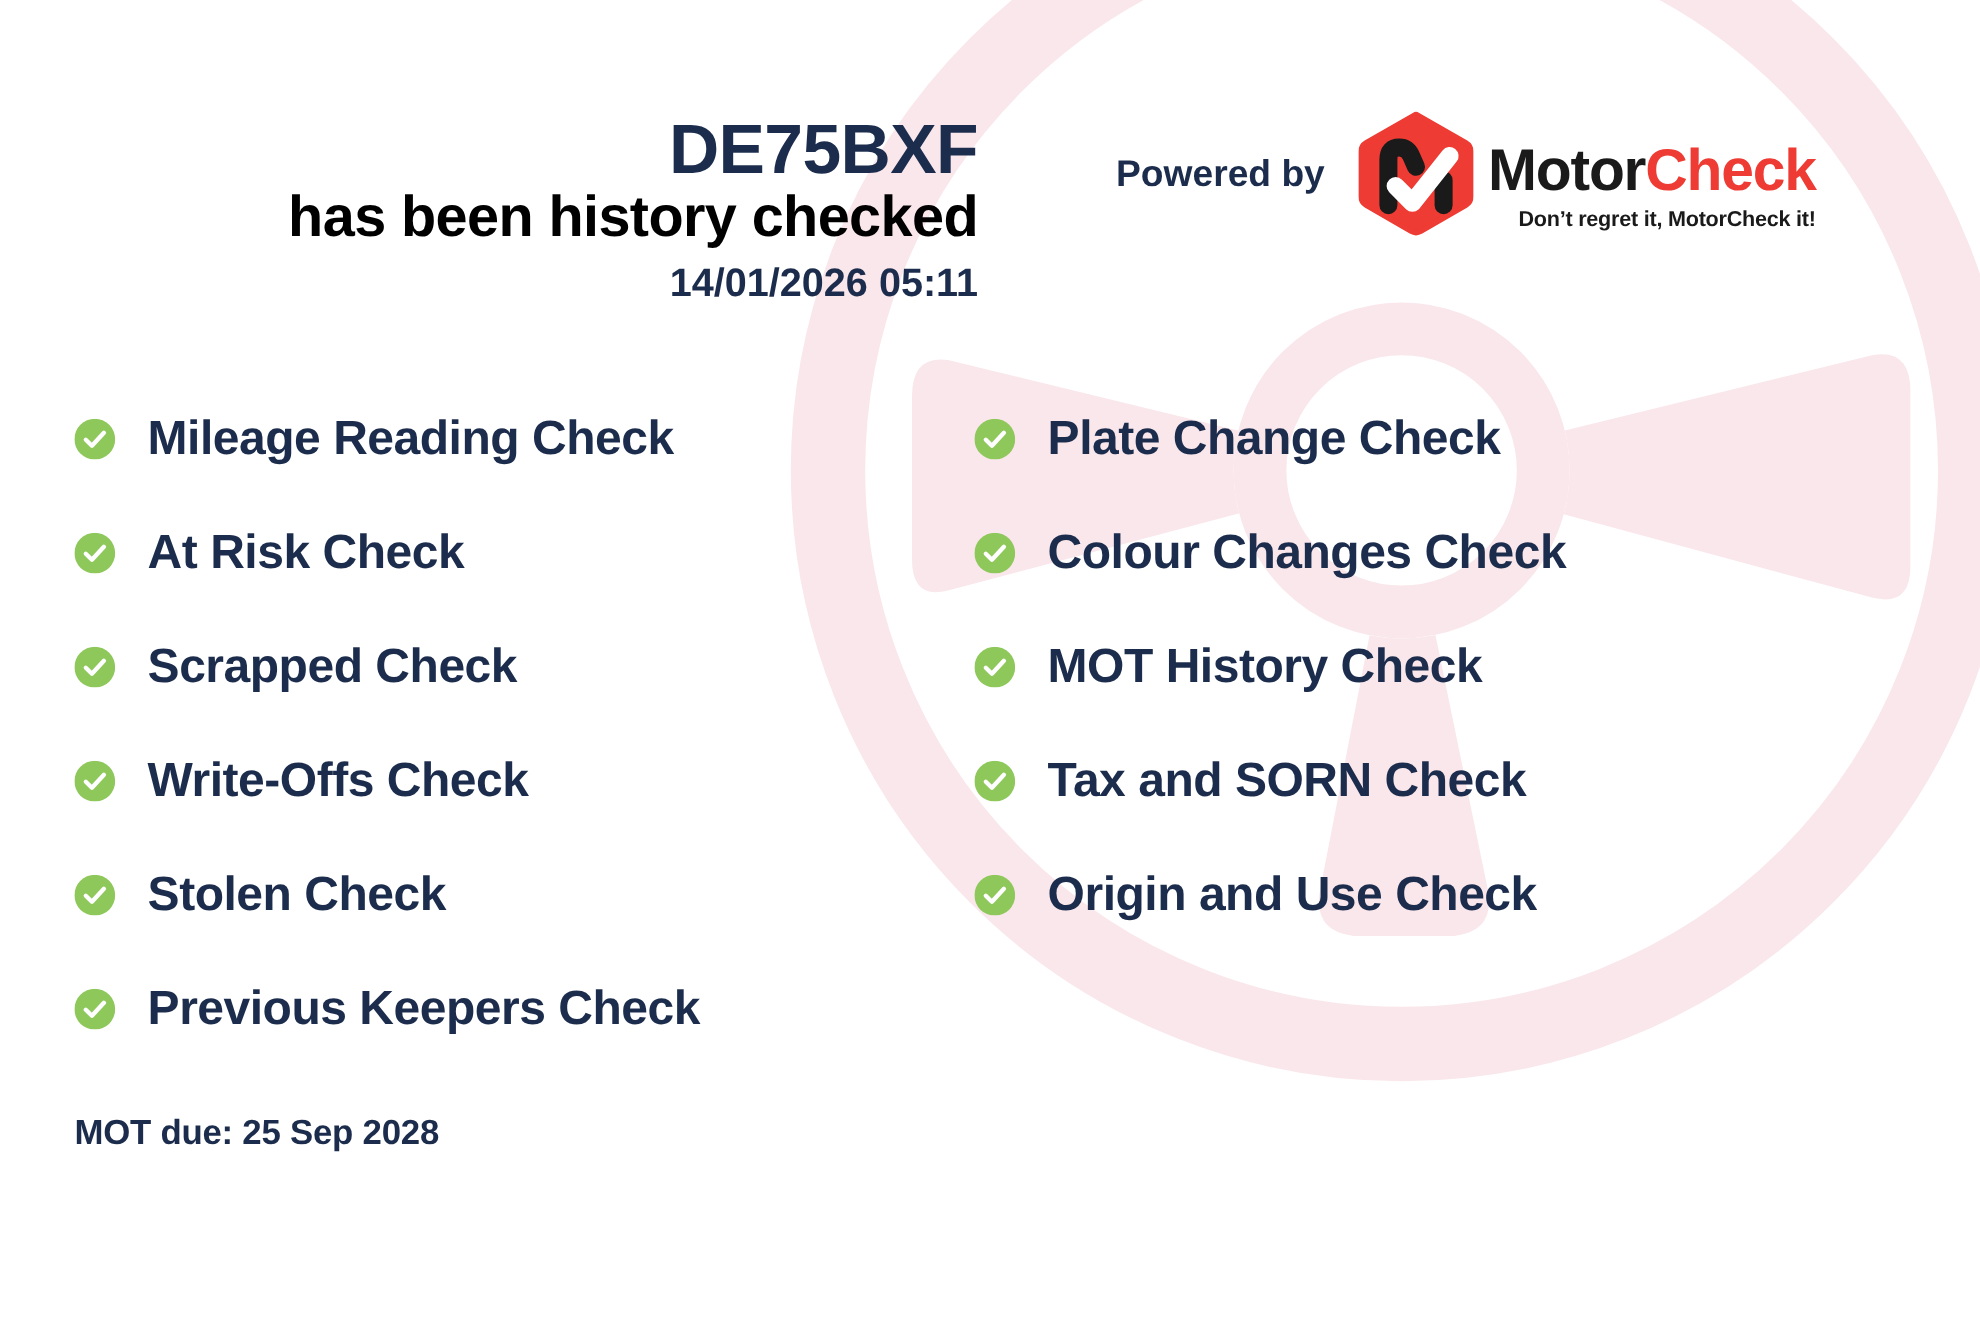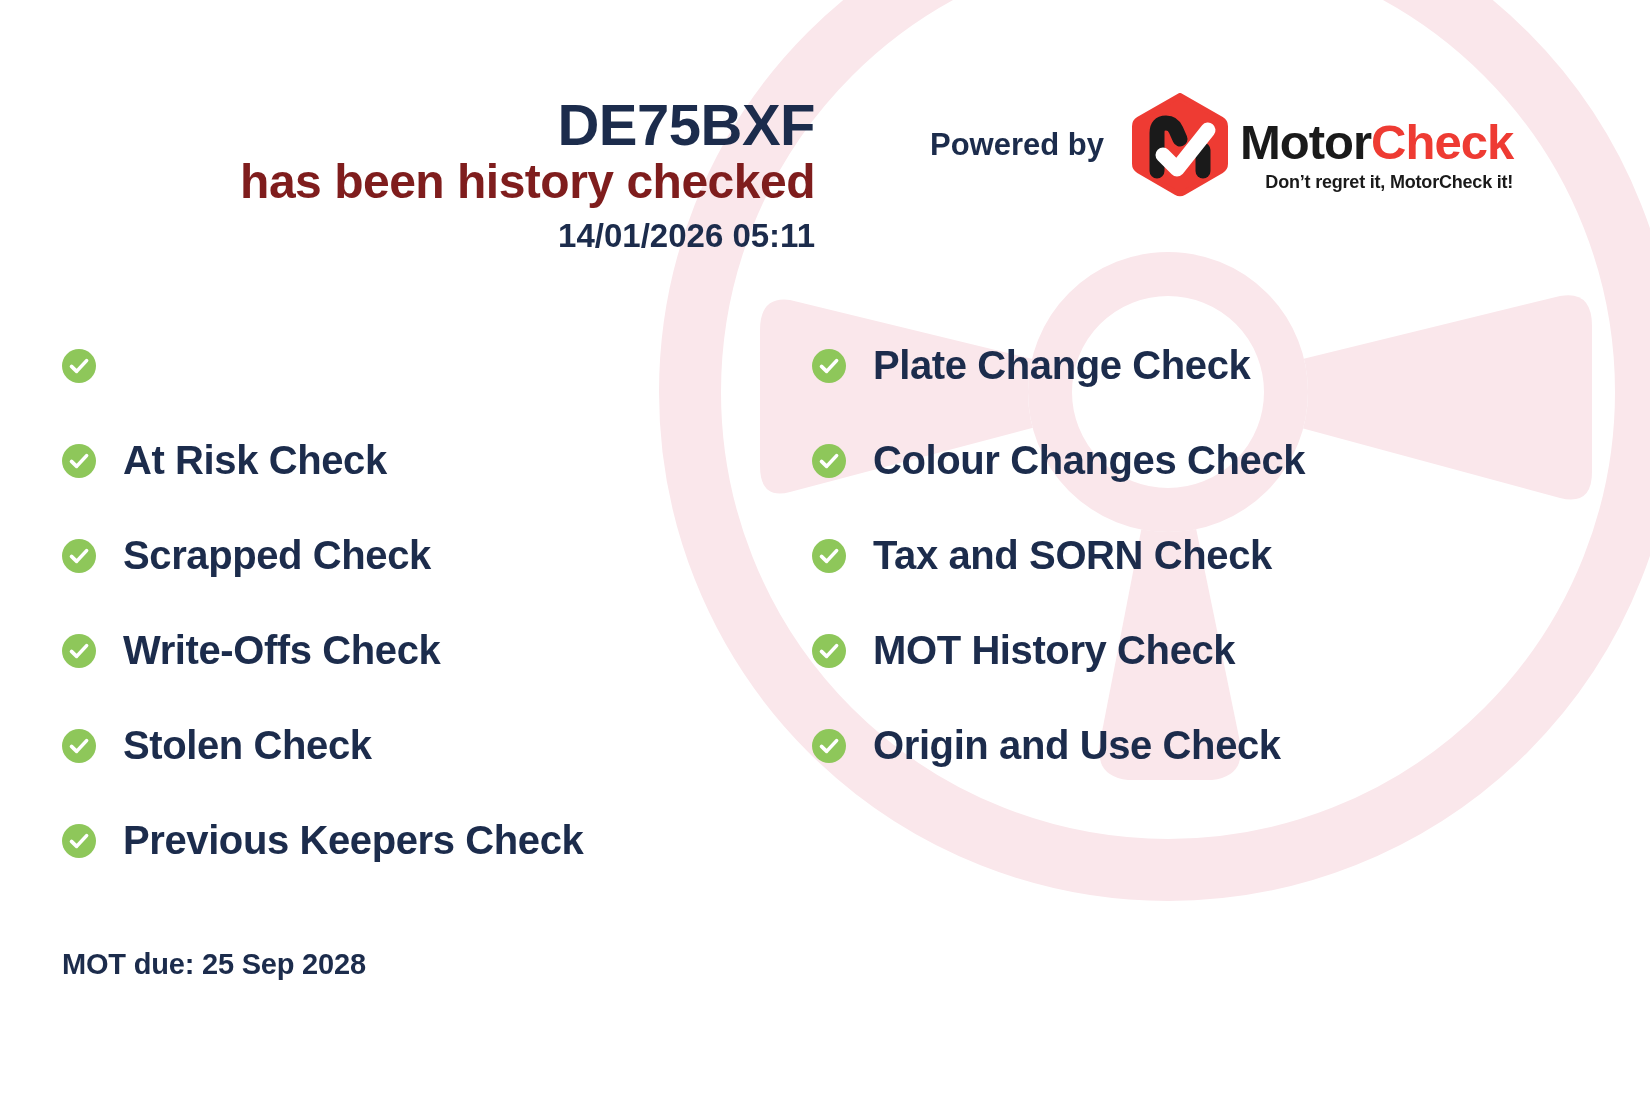--- a/index.html
+++ b/index.html
@@ -40,21 +40,21 @@
     font-size: 58px;
     font-weight: bold;
     color: #1c2c4c;
     letter-spacing: -0.5px;
     line-height: 1.02;
     white-space: nowrap;
   }
   .checked-line {
     font-size: 48px;
     font-weight: bold;
-    color: #7f1d1d;
+    color: #000000;
     letter-spacing: -0.5px;
     line-height: 1.18;
     white-space: nowrap;
   }
   .timestamp {
     font-size: 33px;
     font-weight: bold;
     color: #1c2c4c;
     margin-top: 6px;
     letter-spacing: 0px;
@@ -131,21 +131,21 @@
     font-weight: bold;
     color: #1c2c4c;
     letter-spacing: -0.4px;
     white-space: nowrap;
   }
 
   
   #mot-due {
     position: absolute;
     left: 62px;
-    top: 948px;
+    top: 928px;
     font-size: 29px;
     font-weight: bold;
     color: #1c2c4c;
     letter-spacing: -0.2px;
     white-space: nowrap;
   }
 </style>
 </head>
 <body>
 
@@ -212,20 +212,21 @@
     </div>
   </div>
 
   <div id="col-left" class="check-col">
 
     <div class="check-item">
       <svg class="check-badge" viewBox="0 0 34 34" aria-hidden="true">
         <circle cx="17" cy="17" r="17" fill="#8EC75A"></circle>
         <path d="M9.5 17.4 L14.6 22.4 L24.6 11.6" fill="none" stroke="#FFFFFF" stroke-width="3.6" stroke-linecap="round" stroke-linejoin="round"></path>
       </svg>
+      <span class="check-label">Mileage Reading Check</span>
     </div>
 
     <div class="check-item">
       <svg class="check-badge" viewBox="0 0 34 34" aria-hidden="true">
         <circle cx="17" cy="17" r="17" fill="#8EC75A"></circle>
         <path d="M9.5 17.4 L14.6 22.4 L24.6 11.6" fill="none" stroke="#FFFFFF" stroke-width="3.6" stroke-linecap="round" stroke-linejoin="round"></path>
       </svg>
       <span class="check-label">At Risk Check</span>
     </div>
 
@@ -279,36 +280,36 @@
         <path d="M9.5 17.4 L14.6 22.4 L24.6 11.6" fill="none" stroke="#FFFFFF" stroke-width="3.6" stroke-linecap="round" stroke-linejoin="round"></path>
       </svg>
       <span class="check-label">Colour Changes Check</span>
     </div>
 
     <div class="check-item">
       <svg class="check-badge" viewBox="0 0 34 34" aria-hidden="true">
         <circle cx="17" cy="17" r="17" fill="#8EC75A"></circle>
         <path d="M9.5 17.4 L14.6 22.4 L24.6 11.6" fill="none" stroke="#FFFFFF" stroke-width="3.6" stroke-linecap="round" stroke-linejoin="round"></path>
       </svg>
+      <span class="check-label">MOT History Check</span>
+    </div>
+
+    <div class="check-item">
+      <svg class="check-badge" viewBox="0 0 34 34" aria-hidden="true">
+        <circle cx="17" cy="17" r="17" fill="#8EC75A"></circle>
+        <path d="M9.5 17.4 L14.6 22.4 L24.6 11.6" fill="none" stroke="#FFFFFF" stroke-width="3.6" stroke-linecap="round" stroke-linejoin="round"></path>
+      </svg>
       <span class="check-label">Tax and SORN Check</span>
     </div>
 
     <div class="check-item">
       <svg class="check-badge" viewBox="0 0 34 34" aria-hidden="true">
         <circle cx="17" cy="17" r="17" fill="#8EC75A"></circle>
         <path d="M9.5 17.4 L14.6 22.4 L24.6 11.6" fill="none" stroke="#FFFFFF" stroke-width="3.6" stroke-linecap="round" stroke-linejoin="round"></path>
       </svg>
-      <span class="check-label">MOT History Check</span>
-    </div>
-
-    <div class="check-item">
-      <svg class="check-badge" viewBox="0 0 34 34" aria-hidden="true">
-        <circle cx="17" cy="17" r="17" fill="#8EC75A"></circle>
-        <path d="M9.5 17.4 L14.6 22.4 L24.6 11.6" fill="none" stroke="#FFFFFF" stroke-width="3.6" stroke-linecap="round" stroke-linejoin="round"></path>
-      </svg>
       <span class="check-label">Origin and Use Check</span>
     </div>
 
   </div>
 
   <div id="mot-due">MOT due: 25 Sep 2028</div>
 
 </div>
 
 </body></html>

